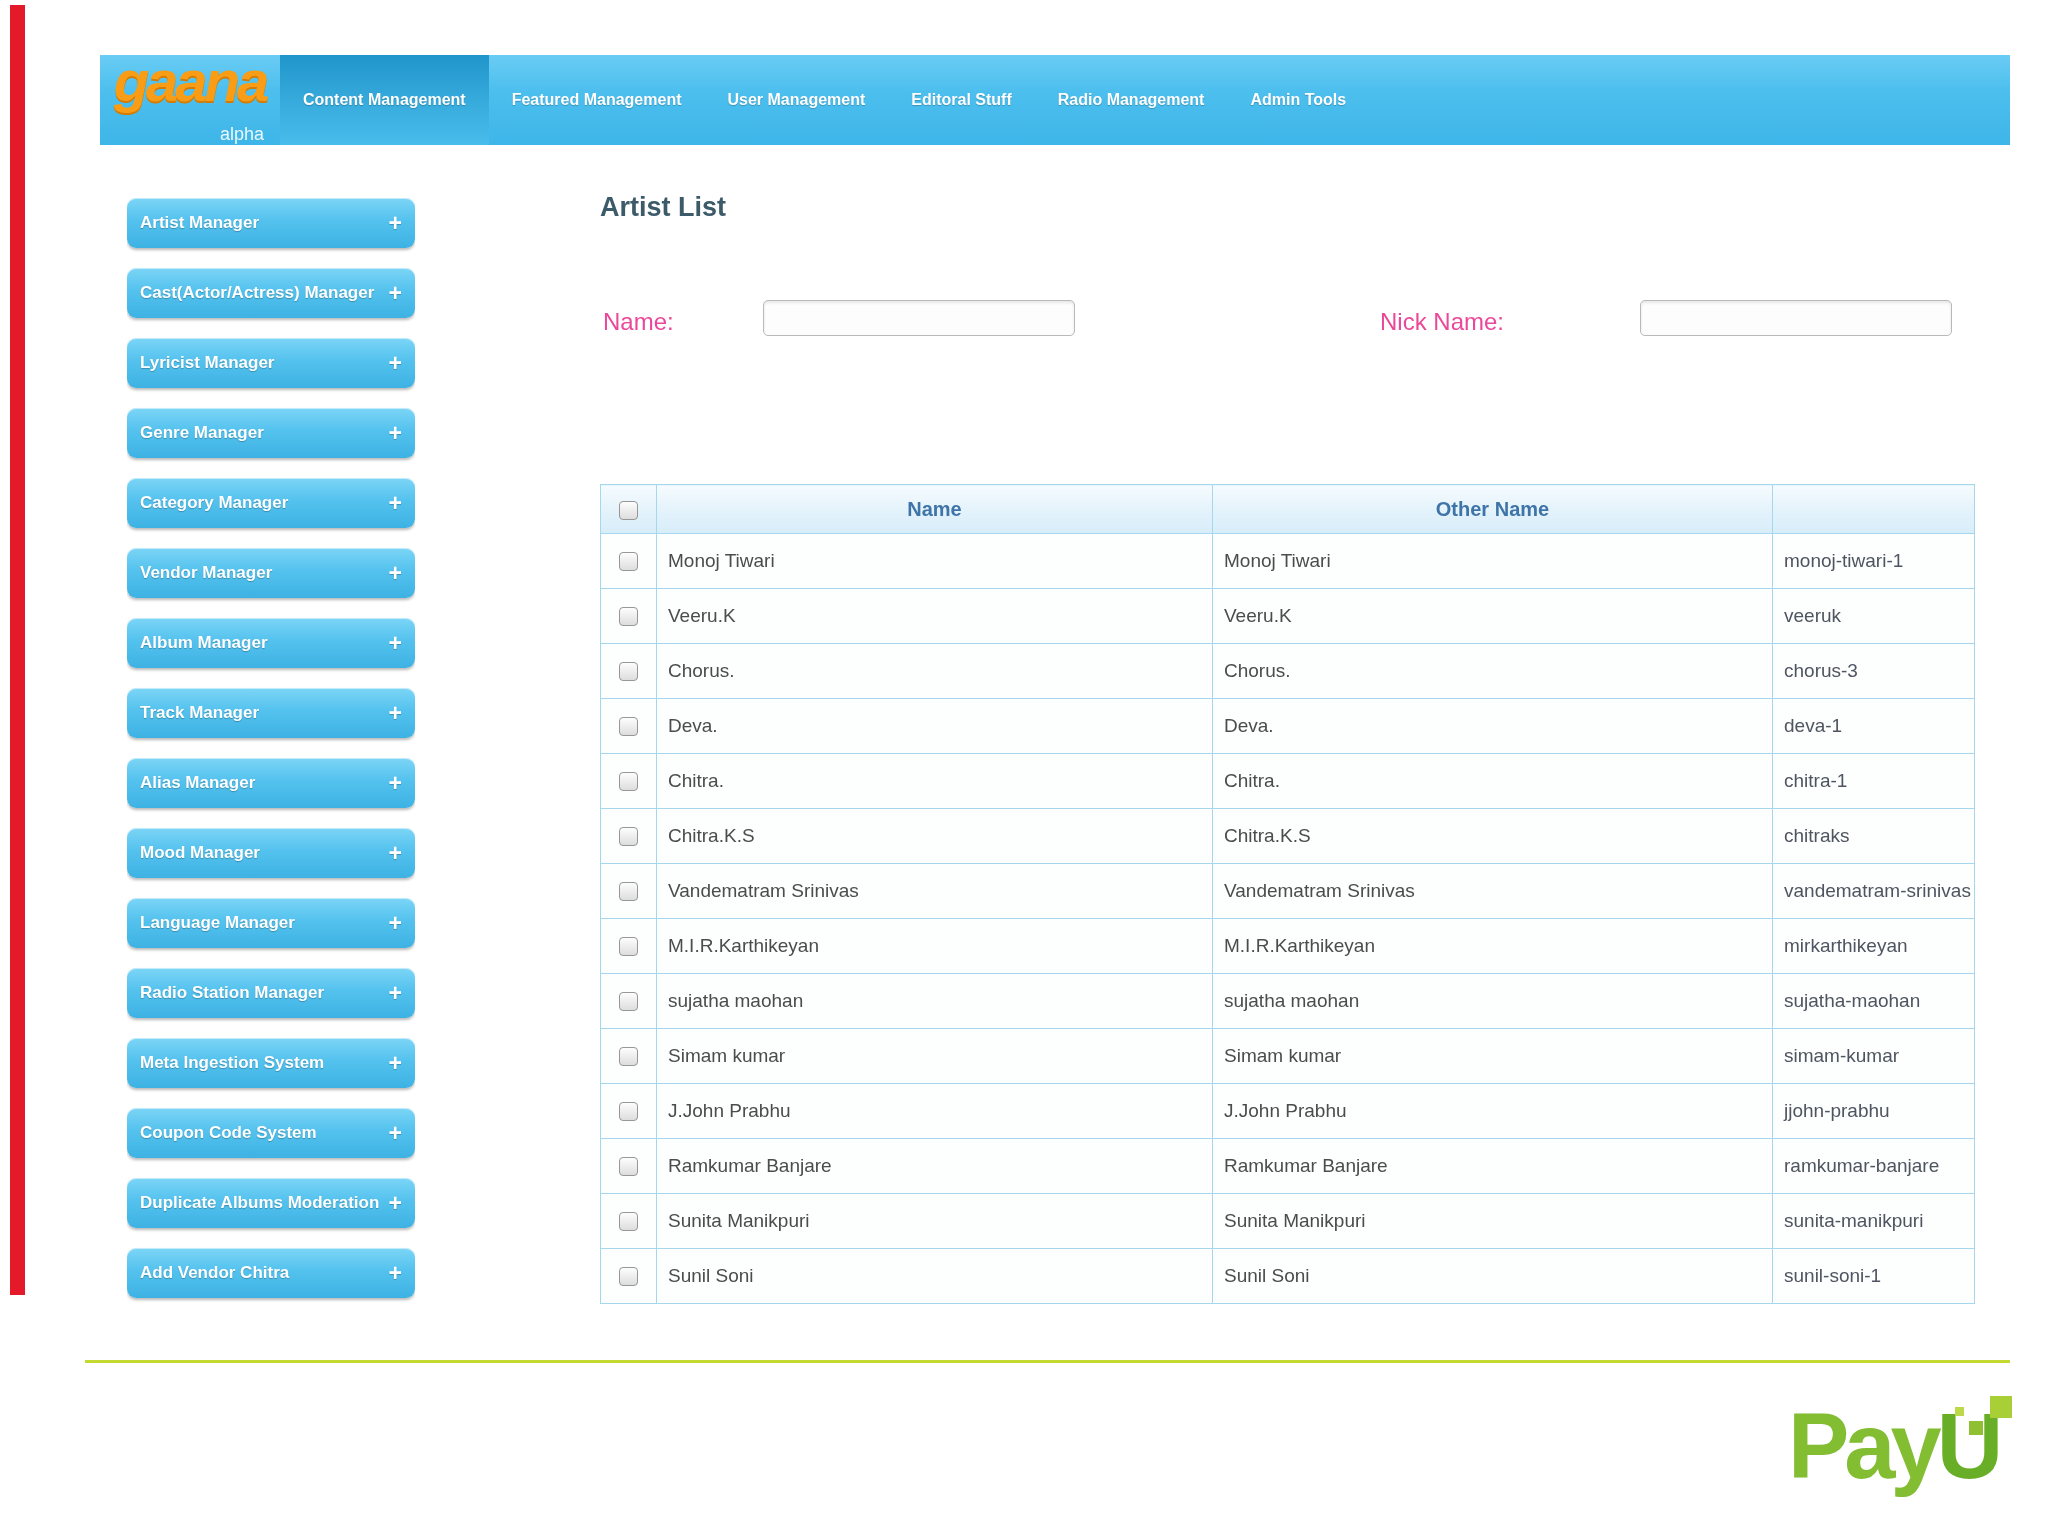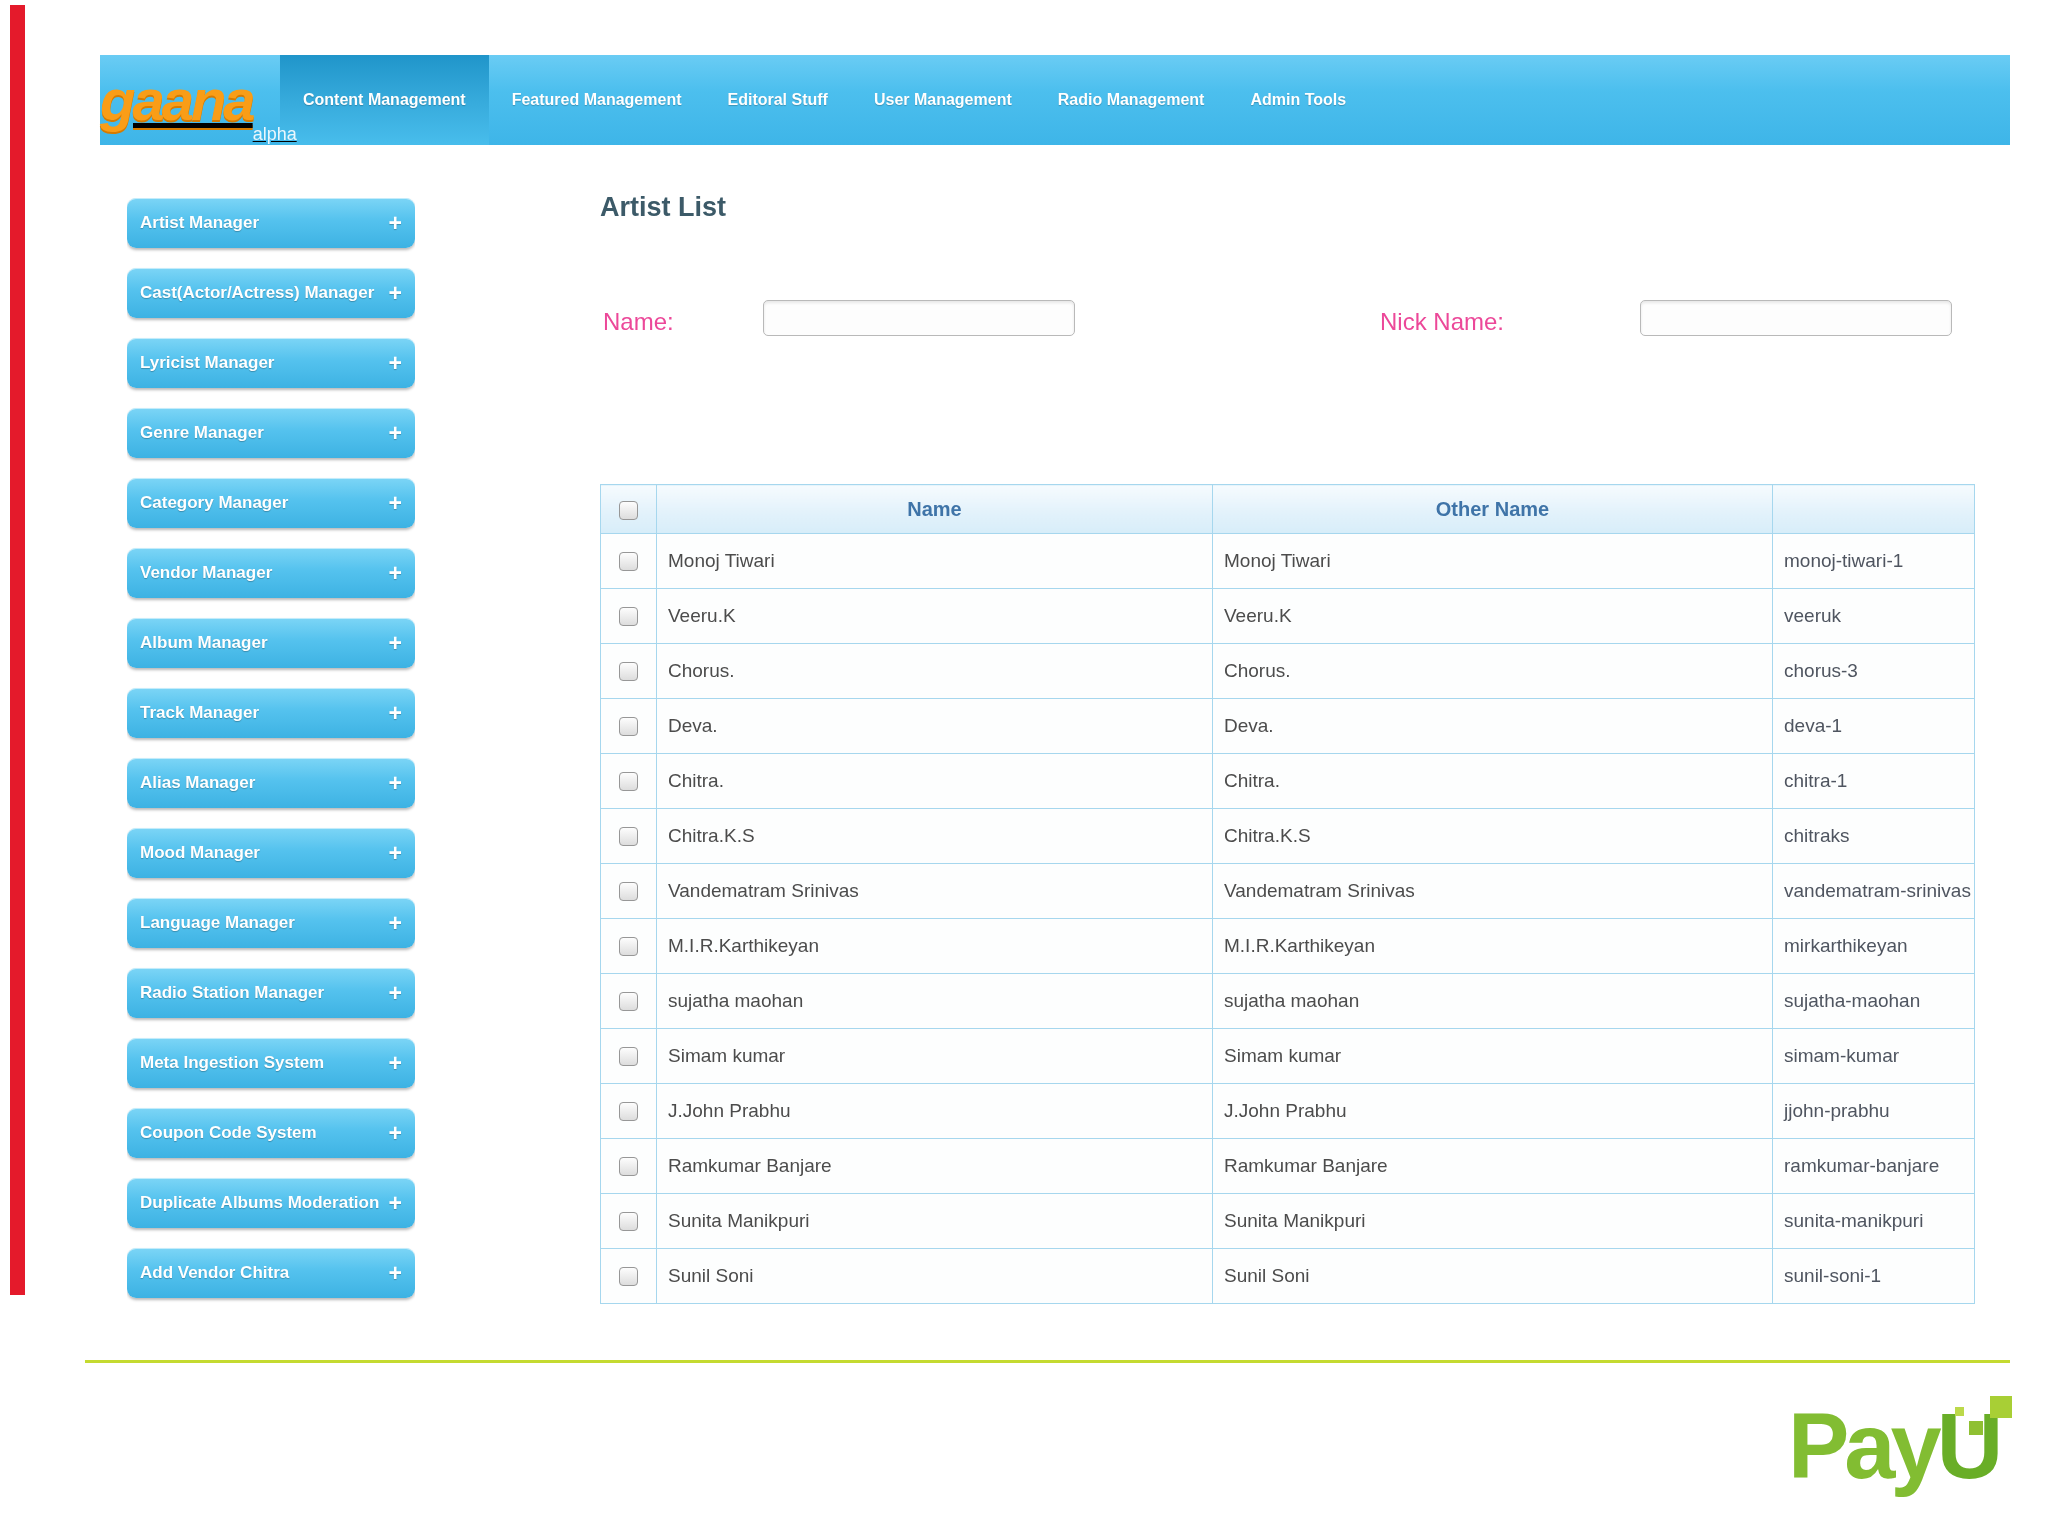--- a/index.html
+++ b/index.html
@@ -5,21 +5,21 @@
   html,body{margin:0;padding:0;background:#fff;}
   #app{position:relative;width:2048px;height:1536px;background:#ffffff;overflow:hidden;
        font-family:"Liberation Sans",sans-serif;}
 
   
   .red-strip{position:absolute;left:10px;top:5px;width:15px;height:1290px;background:#e41a2b;}
 
   
   .header{position:absolute;left:100px;top:55px;width:1910px;height:90px;
           background:linear-gradient(180deg,#6accf4 0%,#4cbfee 40%,#3eb5e8 100%);display:flex;align-items:stretch;}
-  .logo-block{width:180px;display:flex;flex-direction:row;align-items:center;justify-content:flex-start;position:relative;text-decoration:underline;}
+  .logo-block{width:180px;display:flex;flex-direction:column;align-items:center;justify-content:space-between;position:relative;}
   .logo-text{font-size:58px;font-weight:bold;font-style:italic;letter-spacing:-3px;line-height:.9;
              color:#f99d17;text-shadow:0 2px 0 #d57b00;}
   .logo-sub{font-size:18px;color:#eaf7fd;align-self:flex-end;margin-right:16px;margin-top:-8px;}
   .tabs{display:flex;align-items:stretch;}
   .tab{display:flex;align-items:center;padding:0 23px;color:#ffffff;font-weight:bold;font-size:16px;
        text-shadow:0 1px 1px rgba(0,0,0,.22);cursor:pointer;white-space:nowrap;}
   .tab-active{background:linear-gradient(180deg,#2095ca 0%,#38acdd 55%,#48bdec 100%);}
 
   
   .sidebar{position:absolute;left:127px;top:198px;width:288px;height:1415px;overflow:hidden;}
@@ -71,22 +71,22 @@
   <div class="red-strip"></div>
 
   <div class="header">
     <div class="logo-block">
       <div class="logo-text">gaana</div>
       <div class="logo-sub">alpha</div>
     </div>
     <div class="tabs">
         <div class="tab tab-active">Content Management</div>
         <div class="tab">Featured Management</div>
+        <div class="tab">User Management</div>
         <div class="tab">Editoral Stuff</div>
-        <div class="tab">User Management</div>
         <div class="tab">Radio Management</div>
         <div class="tab">Admin Tools</div>
       </div>
   </div>
 
   <div class="sidebar">
       <div class="side-btn">
         <span class="side-label">Artist Manager</span>
         <span class="side-plus">+</span>
       </div>

